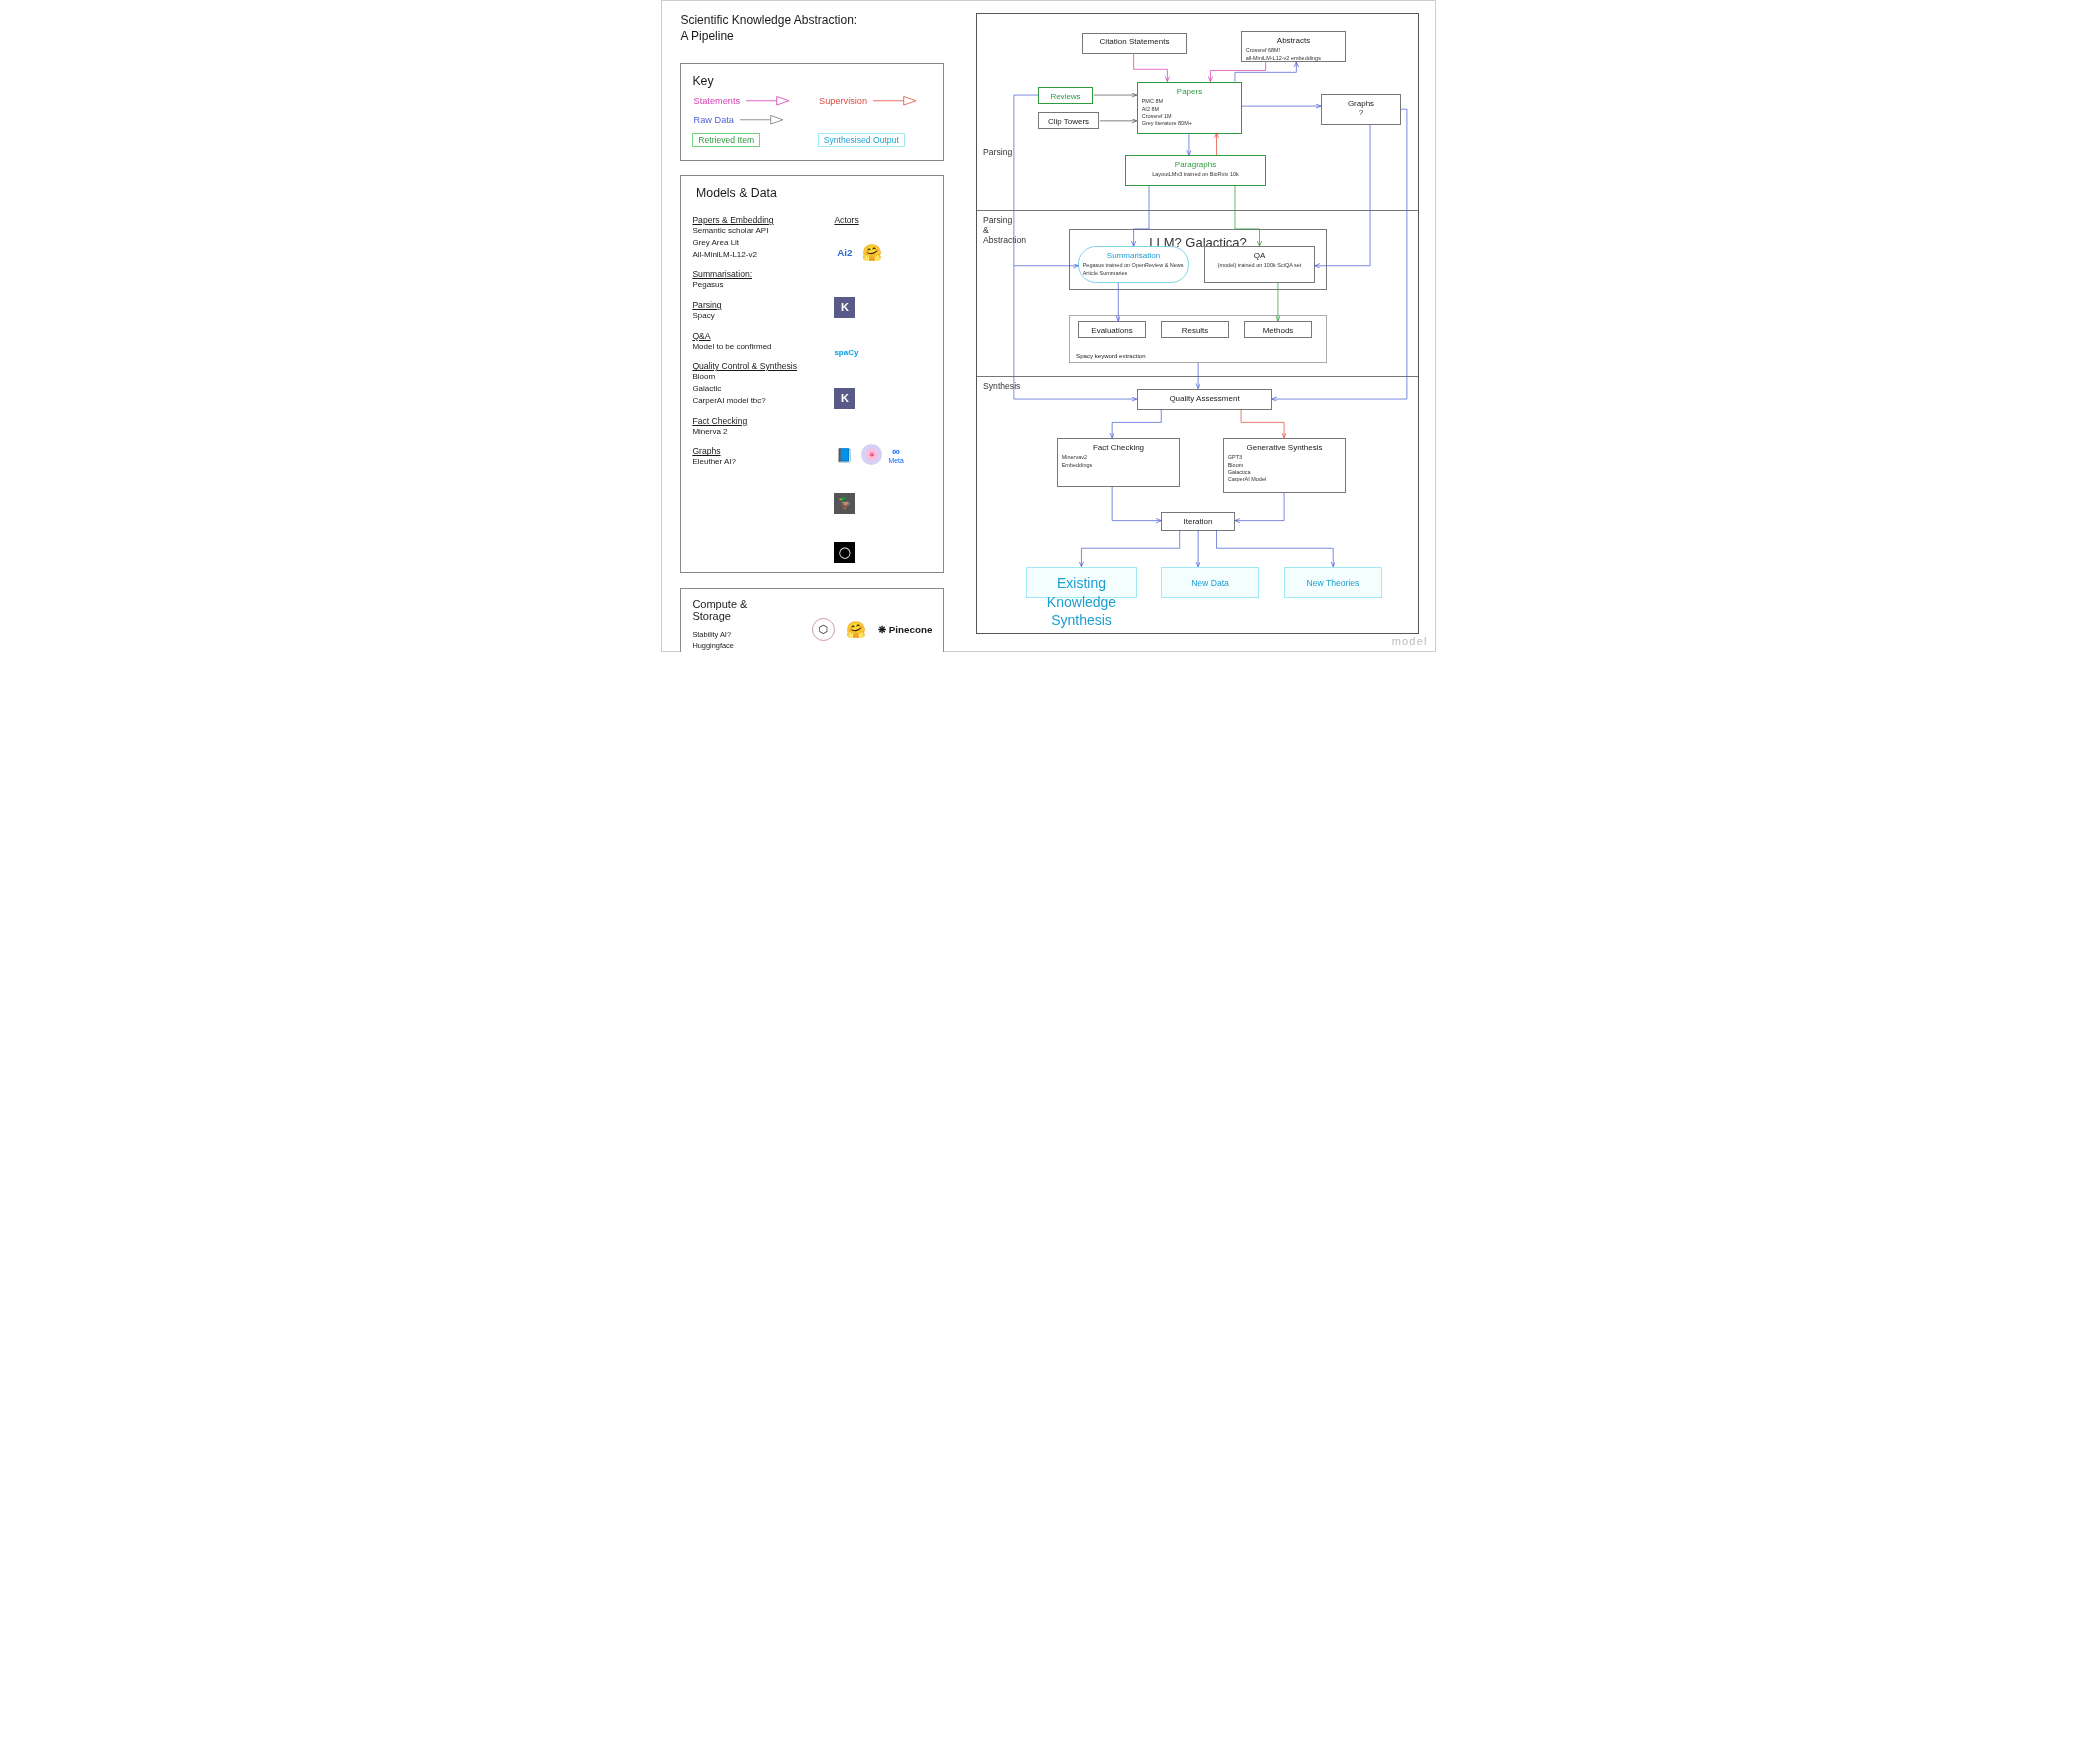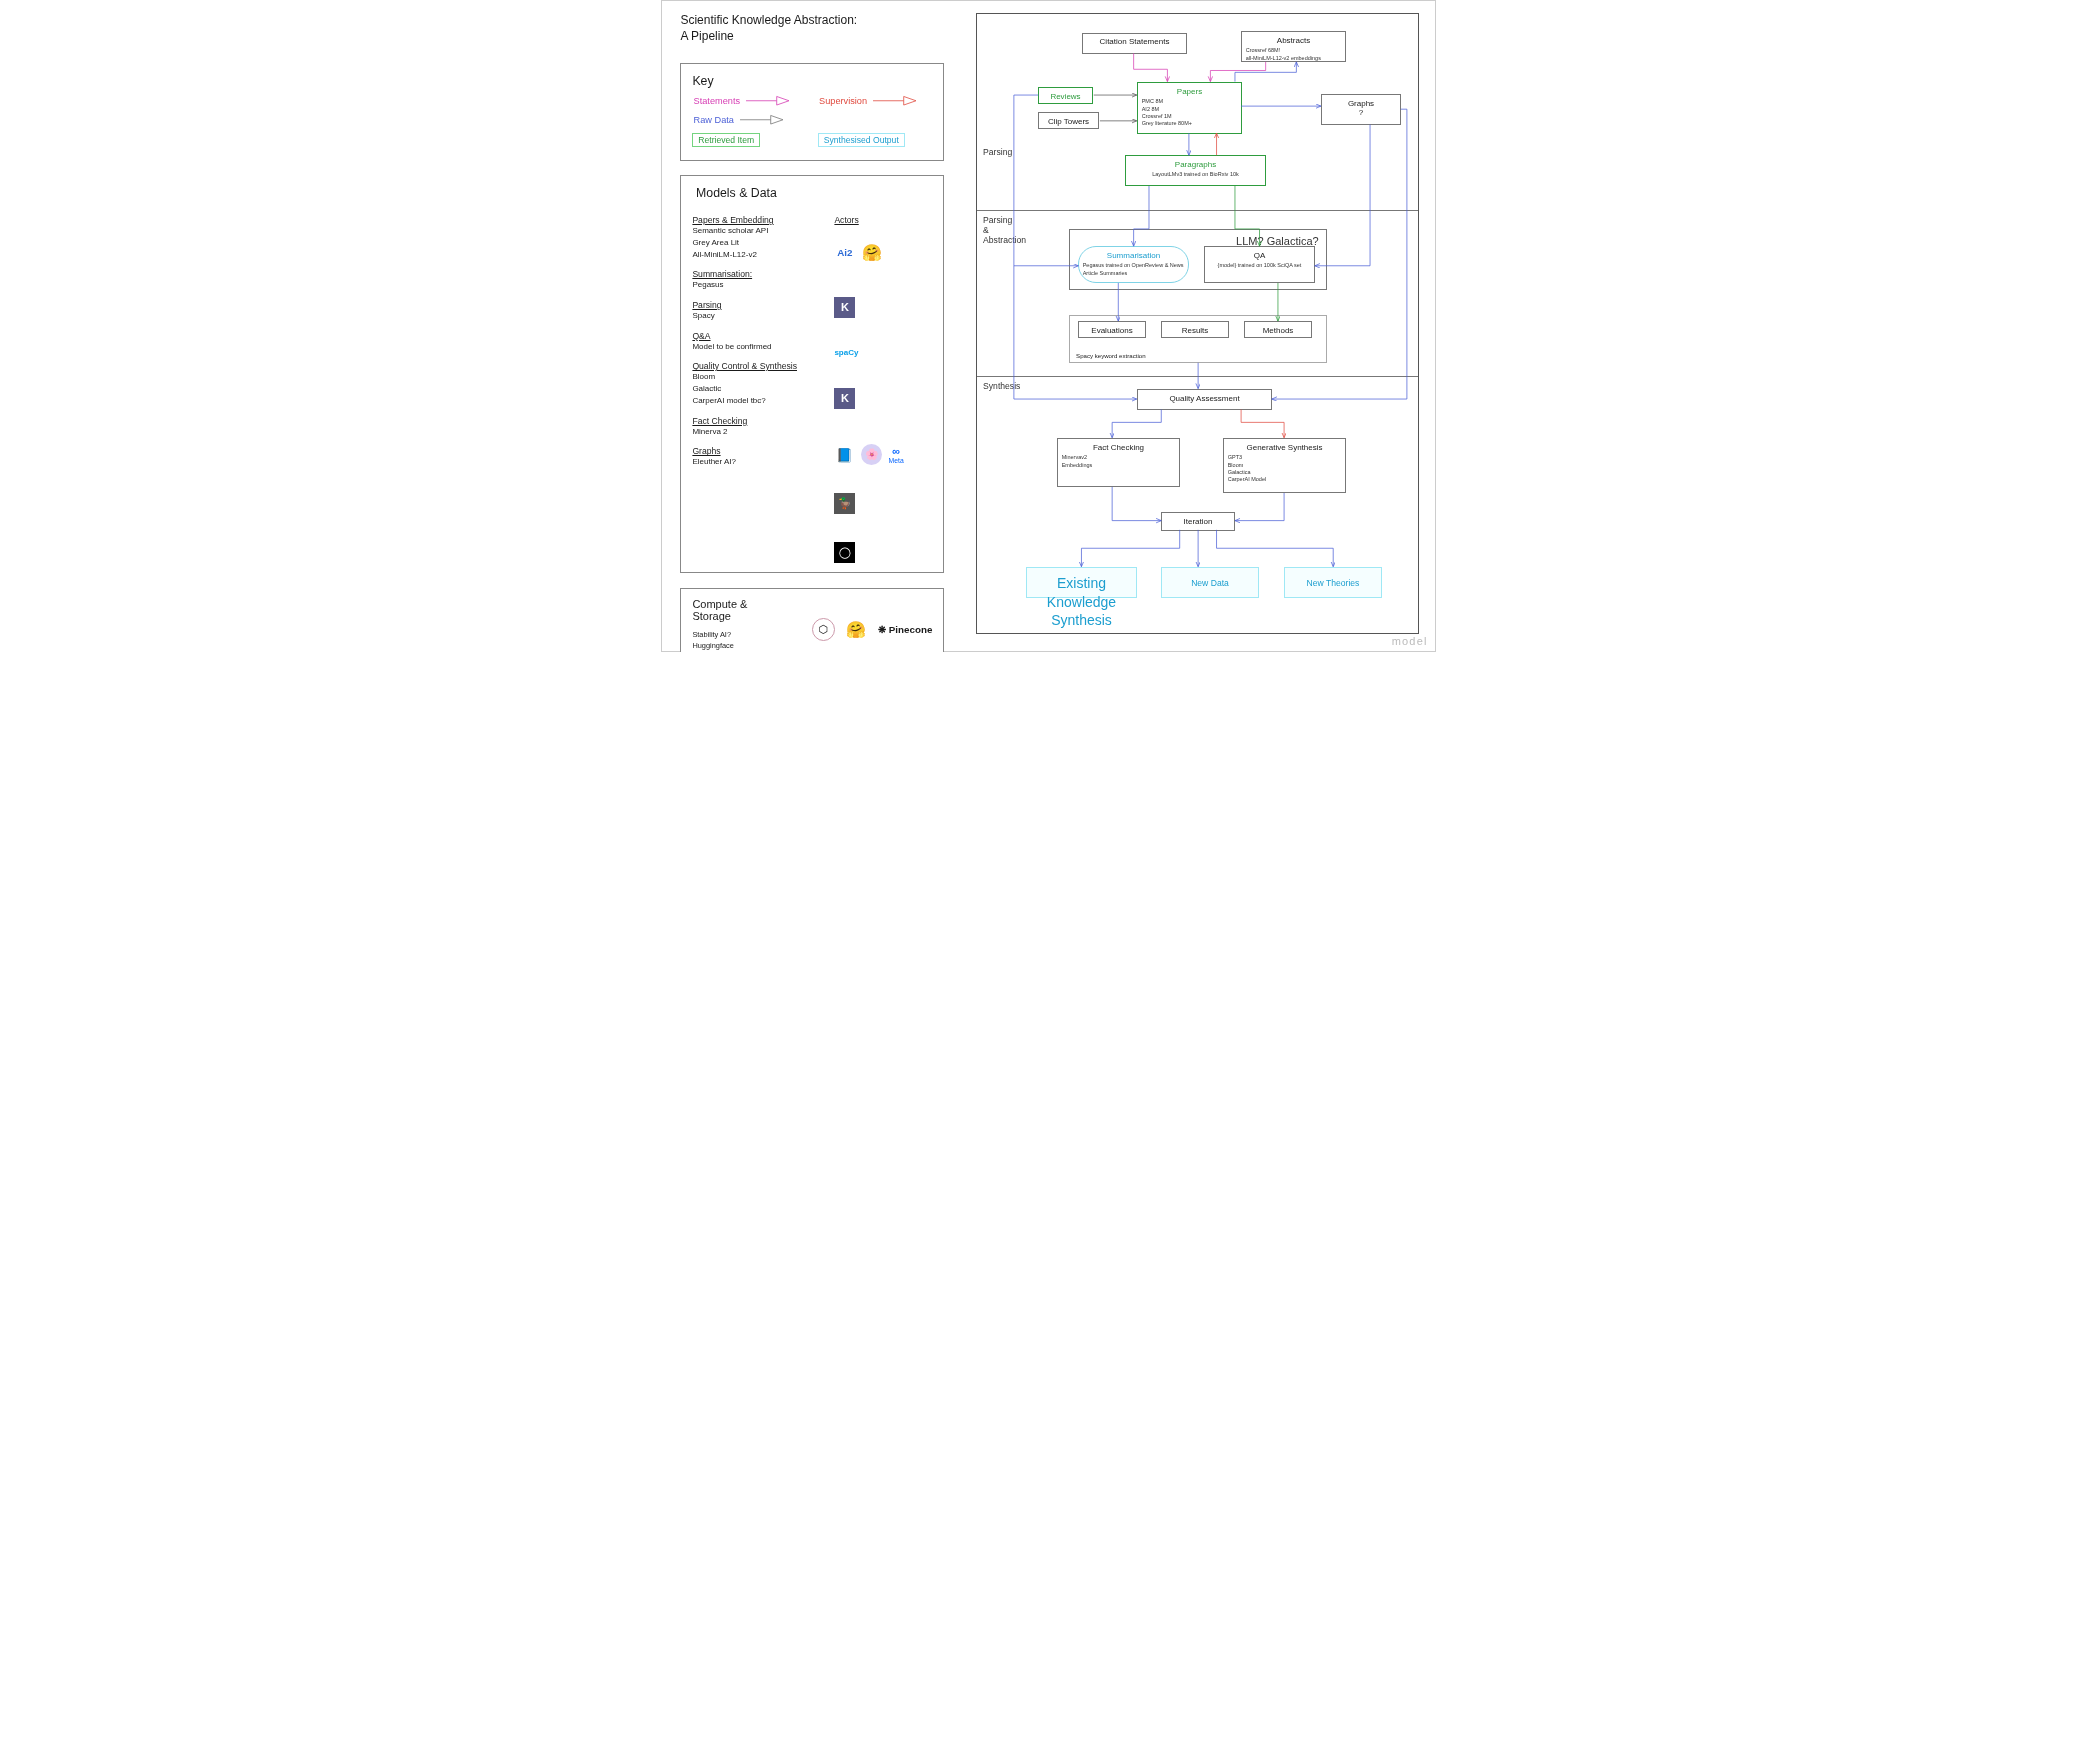--- a/index.html
+++ b/index.html
@@ -283,21 +283,21 @@
       <span class="nt">Graphs</span><br>
       <span class="nt">?</span>
     </div>
 
     <div class="node green" style="left:148px;top:141px;width:141px;height:31px">
       <span class="nt">Paragraphs</span>
       <div class="sub" style="text-align:center;color:#333">LayoutLMv3 trained on BioRxiv 10k</div>
     </div>
 
     <div class="node" style="left:92px;top:215px;width:258px;height:61px;color:#333">
-      <div style="text-align:right;font-size:11px;padding:1.2px 3.7px">LLM? Galactica?</div>
+      <div style="font-size:13px;padding:1.2px 3.7px">LLM? Galactica?</div>
     </div>
     <div class="node teal" style="left:101px;top:232px;width:111px;height:37px">
       <span class="nt">Summarisation</span>
       <div class="sub" style="color:#333">Pegasus trained on OpenReview &amp; News Article Summaries</div>
     </div>
     <div class="node" style="left:227px;top:232px;width:111px;height:37px">
       <span class="nt">QA</span>
       <div class="sub" style="text-align:center">{model} trained on 100k SciQA set</div>
     </div>
 

